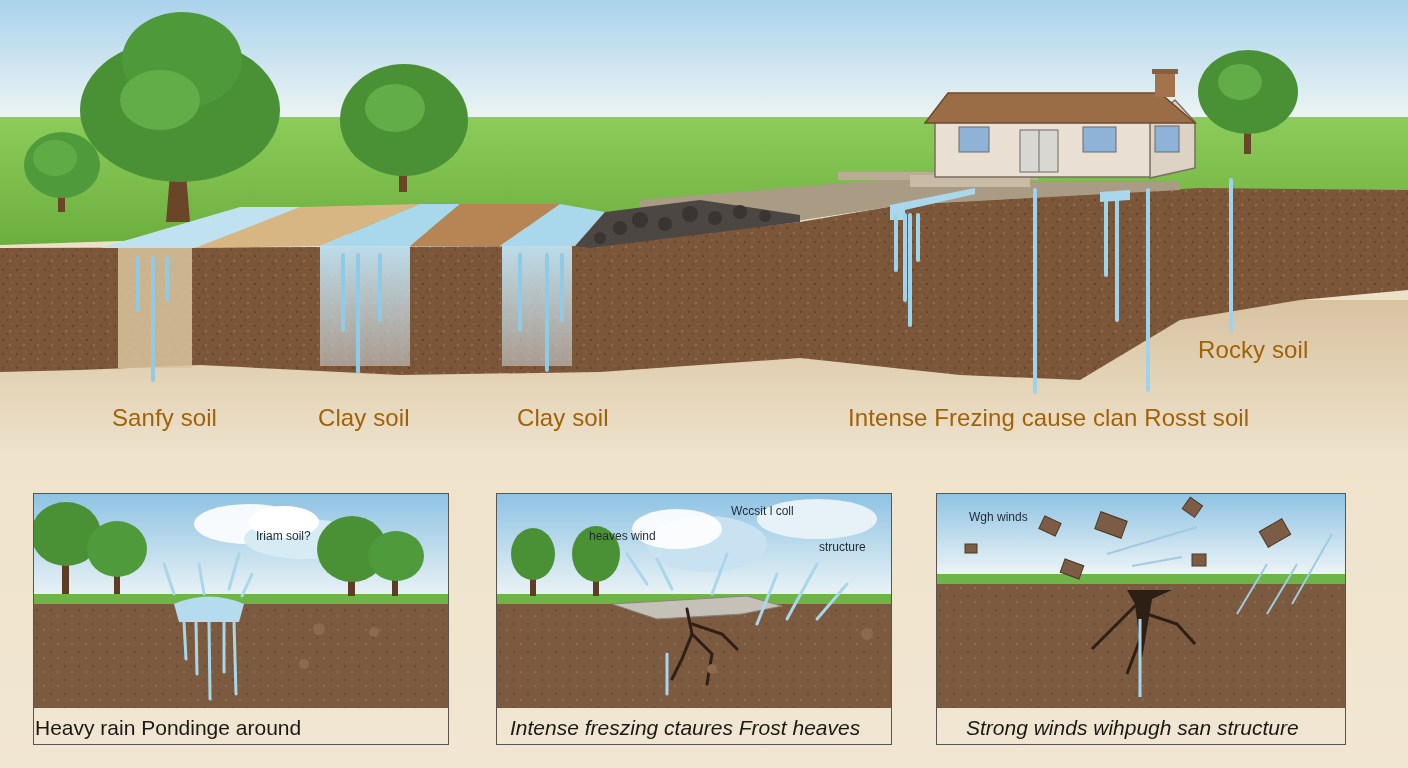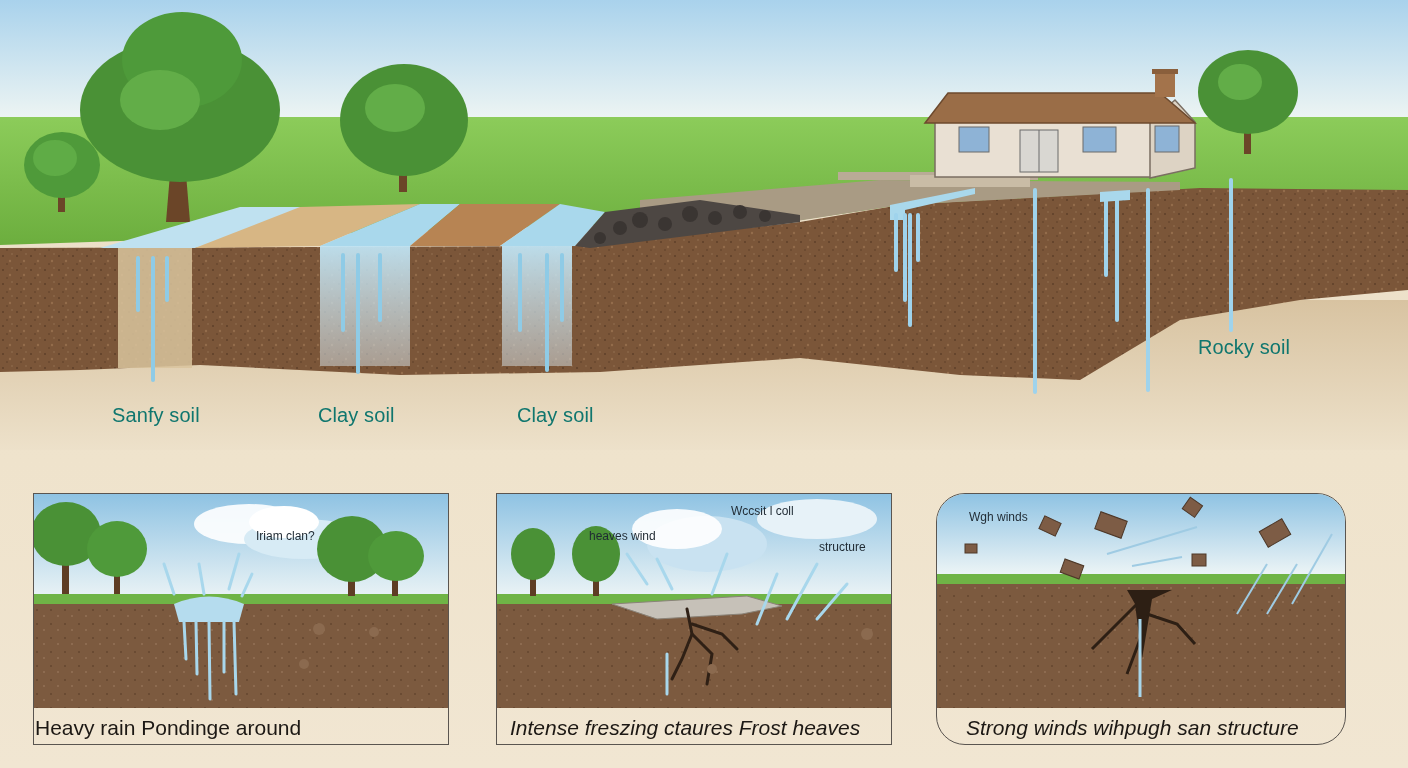--- a/index.html
+++ b/index.html
@@ -5,21 +5,21 @@
   html, body { margin: 0; padding: 0; }
   body {
     width: 1408px; height: 768px; overflow: hidden; position: relative;
     background: linear-gradient(#e9dcc4 0%, #efe3cc 60%, #f1e6d2 100%);
     font-family: "Liberation Sans", sans-serif;
   }
   .scene { position: absolute; left: 0; top: 0; width: 1408px; height: 450px; }
   .scene svg { display: block; }
   .label {
     position: absolute; font-family: "Liberation Sans", sans-serif;
-    font-size: 20px; color: #0f766e; white-space: nowrap; letter-spacing: 0.1px;
+    font-size: 24px; color: #a16207; white-space: nowrap; letter-spacing: 0.1px;
   }
   .panel {
     position: absolute; top: 493px; height: 252px;
     border: 1.5px solid #5a5550; box-sizing: border-box; overflow: hidden;
   }
   .panel svg { display: block; }
   .panel-note {
     position: absolute; font-family: "Liberation Sans", sans-serif;
     font-size: 12px; color: #1f2a33; white-space: nowrap;
   }
@@ -149,20 +149,21 @@
       <line x1="1117" y1="195" x2="1117" y2="320"></line>
       <line x1="1148" y1="190" x2="1148" y2="390"></line>
       <line x1="1231" y1="180" x2="1231" y2="330"></line>
     </g>
     <path d="M1100,192 L1130,190 L1130,200 L1100,202 Z" fill="#a9d8ec"></path>
   </svg>
 
   <div class="label" style="left:112px; top:404px;">Sanfy soil</div>
   <div class="label" style="left:318px; top:404px;">Clay soil</div>
   <div class="label" style="left:517px; top:404px;">Clay soil</div>
+  <div class="label" style="left:848px; top:404px;">Intense Frezing cause clan Rosst soil</div>
   <div class="label" style="left:1198px; top:336px;">Rocky soil</div>
 </div>
 
 <div class="panel" style="left:33px; width:416px;">
   <svg width="416" height="214" viewBox="0 0 416 214">
     <defs>
       <linearGradient id="psky" x1="0" y1="0" x2="0" y2="1">
         <stop offset="0" stop-color="#8fc3e3"></stop>
           <stop offset="1" stop-color="#eef5f6"></stop>
       </linearGradient>
@@ -199,21 +200,21 @@
         <line x1="165" y1="70" x2="170" y2="100"></line>
       <line x1="205" y1="60" x2="195" y2="95"></line>
         <line x1="218" y1="80" x2="208" y2="102"></line>
     </g>
     <g fill="#8b6a4f">
         <circle cx="285" cy="135" r="6"></circle>
         <circle cx="340" cy="138" r="5"></circle>
         <circle cx="270" cy="170" r="5"></circle>
       </g>
   </svg>
-  <div class="panel-note" style="left:222px; top:35px;">Iriam clan?</div>
+  <div class="panel-note" style="left:222px; top:35px;">Iriam soil?</div>
 </div>
 <div class="caption" style="left:35px;">Heavy rain Pondinge around</div>
 
 <div class="panel" style="left:496px; width:396px;">
   <svg width="396" height="214" viewBox="0 0 396 214">
     <rect width="396" height="106" fill="url(#psky)"></rect>
     <ellipse cx="210" cy="50" rx="60" ry="28" fill="#c9e2f1"></ellipse>
     <ellipse cx="180" cy="35" rx="45" ry="20" fill="#fff" opacity="0.9"></ellipse>
     <ellipse cx="320" cy="25" rx="60" ry="20" fill="#e7f2f8"></ellipse>
     <rect x="0" y="100" width="396" height="10" fill="#6fb446"></rect>
@@ -241,21 +242,21 @@
         <circle cx="370" cy="140" r="6"></circle>
         <circle cx="215" cy="175" r="5"></circle>
       </g>
   </svg>
   <div class="panel-note" style="left:234px; top:10px;">Wccsit l coll</div>
   <div class="panel-note" style="left:92px; top:35px;">heaves wind</div>
   <div class="panel-note" style="left:322px; top:46px;">structure</div>
 </div>
 <div class="caption" style="left:510px;font-style:italic;">Intense freszing ctaures Frost heaves</div>
 
-<div class="panel" style="left:936px; width:410px;border-radius:29px;">
+<div class="panel" style="left:936px; width:410px;">
   <svg width="410" height="214" viewBox="0 0 410 214">
     <rect width="410" height="82" fill="url(#psky)"></rect>
     <rect x="0" y="80" width="410" height="10" fill="#6fb446"></rect>
     <rect x="0" y="90" width="410" height="124" fill="url(#pdirt)"></rect>
     <g fill="#7d5c45" stroke="#4e3828" stroke-width="1">
       <rect x="104" y="25" width="18" height="14" transform="rotate(25 113 32)"></rect>
       <rect x="160" y="22" width="28" height="18" transform="rotate(20 174 31)"></rect>
       <rect x="248" y="6" width="15" height="14" transform="rotate(35 255 13)"></rect>
       <rect x="325" y="30" width="26" height="18" transform="rotate(-30 338 39)"></rect>
       <rect x="125" y="68" width="20" height="14" transform="rotate(20 135 75)"></rect>

